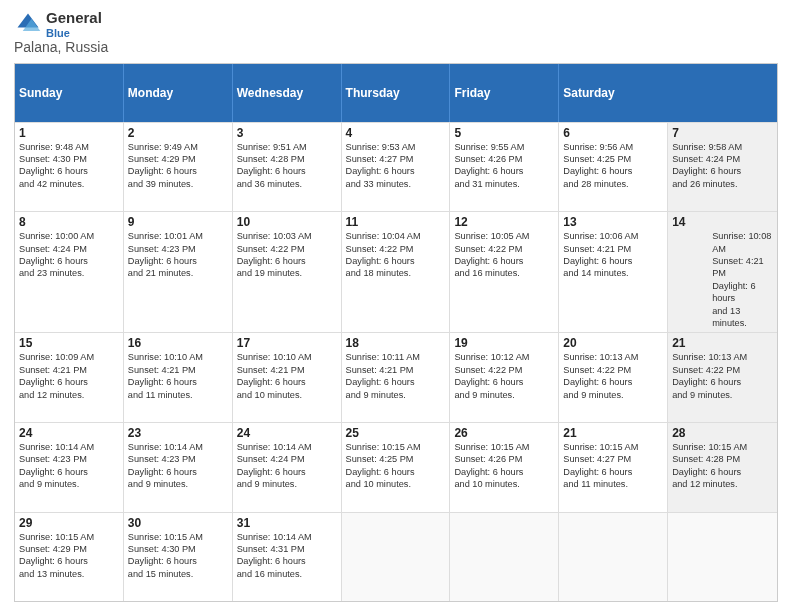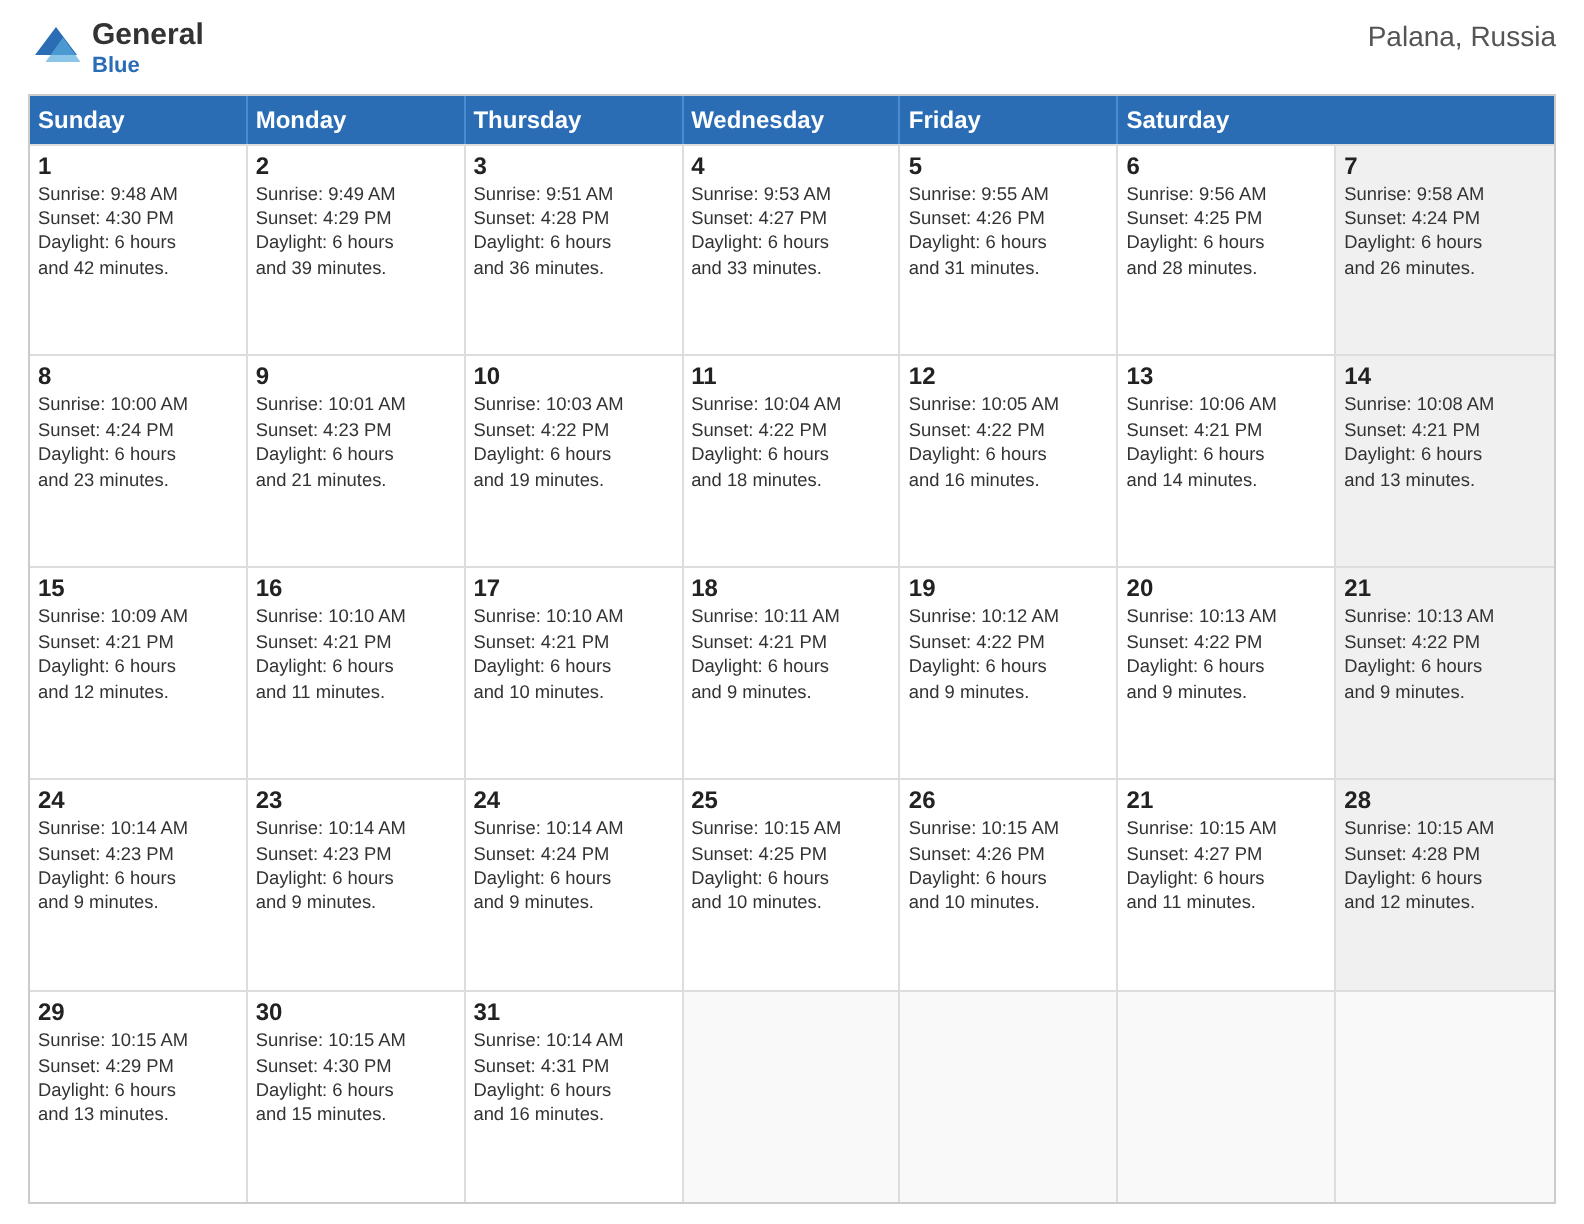--- a/index.html
+++ b/index.html
@@ -13,23 +13,24 @@
     }
     .page {
       width: 792px;
       height: 612px;
       padding: 10px 14px 10px 14px;
       display: flex;
       flex-direction: column;
     }
     .header {
       display: flex;
-      justify-content: space-between;
+      justify-content: center;
       align-items: flex-start;
       margin-bottom: 8px;
+      flex-direction: column;
     }
     .logo {
       display: flex;
       align-items: center;
       gap: 4px;
     }
     .logo-text {
       display: flex;
       flex-direction: column;
       line-height: 1.1;
@@ -58,21 +59,21 @@
     }
     .cal-header-row {
       display: grid;
       grid-template-columns: repeat(7, 1fr);
       background: #2a6db5;
     }
     .cal-header-cell {
       color: #fff;
       font-weight: bold;
       font-size: 12px;
-      padding: 5px 4px;
+      padding: 22px 4px;
       text-align: left;
       border-right: 1px solid #4a8cd4;
     }
     .cal-header-cell:last-child { border-right: none; }
     .cal-body {
       flex: 1;
       display: flex;
       flex-direction: column;
     }
     .cal-row {
@@ -121,22 +122,22 @@
     </div>
     <div class="title-block">
       <div class="title-location">Palana, Russia</div>
     </div>
   </div>
 
   <div class="calendar">
     <div class="cal-header-row" id="cal-header">
         <div class="cal-header-cell">Sunday</div>
         <div class="cal-header-cell">Monday</div>
+        <div class="cal-header-cell">Wednesday</div>
         <div class="cal-header-cell">Thursday</div>
-        <div class="cal-header-cell">Wednesday</div>
         <div class="cal-header-cell">Friday</div>
         <div class="cal-header-cell">Saturday</div>
       </div>
     <div class="cal-body" id="cal-body">
         <div class="cal-row">
           <div class="cal-cell">
             <span class="day-num">1</span>
             <div class="day-info" style="white-space: pre-line;">Sunrise: 9:48 AM
 Sunset: 4:30 PM
 Daylight: 6 hours
@@ -223,21 +224,21 @@
           </div>
           <div class="cal-cell">
             <span class="day-num">13</span>
             <div class="day-info" style="white-space: pre-line;">Sunrise: 10:06 AM
 Sunset: 4:21 PM
 Daylight: 6 hours
 and 14 minutes.</div>
           </div>
           <div class="cal-cell shaded">
             <span class="day-num">14</span>
-            <div class="day-info" style="white-space: pre-line;">Sunrise: 10:08 AM
+            <div class="day-info" style="white-space: pre-line; margin-left: 40px;">Sunrise: 10:08 AM
 Sunset: 4:21 PM
 Daylight: 6 hours
 and 13 minutes.</div>
           </div>
         </div>
         <div class="cal-row">
           <div class="cal-cell">
             <span class="day-num">15</span>
             <div class="day-info" style="white-space: pre-line;">Sunrise: 10:09 AM
 Sunset: 4:21 PM

